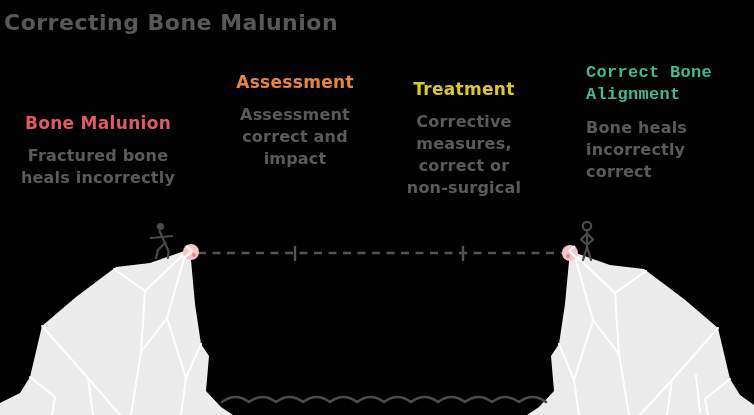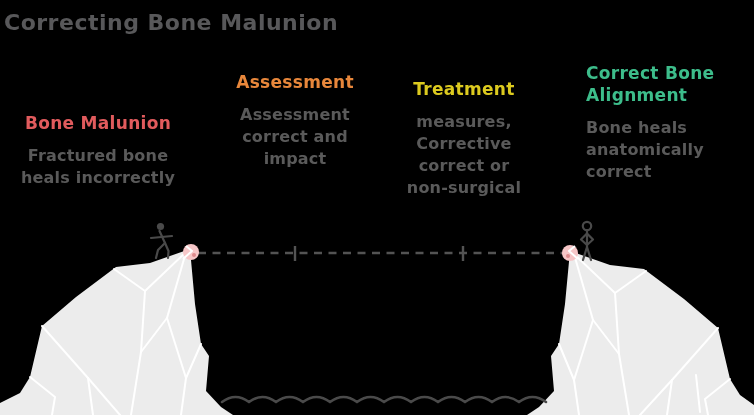--- a/index.html
+++ b/index.html
@@ -44,21 +44,21 @@
   }
   .stage.centered { text-align: center; }
   .stage.left-aligned { text-align: left; }
   #stage-1 { top: 112px; left: 10px;  width: 176px; }
   #stage-2 { top: 71px;  left: 220px; width: 150px; }
   #stage-3 { top: 78px;  left: 389px; width: 150px; }
   #stage-4 { top: 62px;  left: 586px; width: 150px; }
   #stage-1 .heading { color: #e15b5d; }
   #stage-2 .heading { color: #e8873b; }
   #stage-3 .heading { color: #dcca1f; }
-  #stage-4 .heading { color: #3dbd8b; }
+  #stage-4 .heading { color: #3dbd8b; font-family: Liberation Mono, monospace; }
   .scene {
     position: absolute;
     top: 0;
     left: 0;
   }
 </style>
 </head>
 <body>
 
 <div id="canvas">
@@ -73,30 +73,30 @@
 
   <div id="stage-2" class="stage centered">
     <div class="heading">Assessment</div>
     <div class="body-line">Assessment</div>
     <div class="body-line">correct and</div>
     <div class="body-line">impact</div>
   </div>
 
   <div id="stage-3" class="stage centered">
     <div class="heading">Treatment</div>
+    <div class="body-line">Corrective</div>
     <div class="body-line">measures,</div>
-    <div class="body-line">Corrective</div>
     <div class="body-line">correct or</div>
     <div class="body-line">non-surgical</div>
   </div>
 
   <div id="stage-4" class="stage left-aligned">
     <div class="heading">Correct Bone Alignment</div>
     <div class="body-line">Bone heals</div>
-    <div class="body-line">anatomically</div>
+    <div class="body-line">incorrectly</div>
     <div class="body-line">correct</div>
   </div>
 
   <svg class="scene" width="754" height="415" viewBox="0 0 754 415">
 
     <g stroke="#535353" stroke-width="2.4" stroke-linecap="butt">
       <line x1="198" y1="253" x2="572" y2="253" stroke-dasharray="8 6.5"></line>
       <line x1="295" y1="246" x2="295" y2="261"></line>
       <line x1="463" y1="246" x2="463" y2="261"></line>
     </g>

